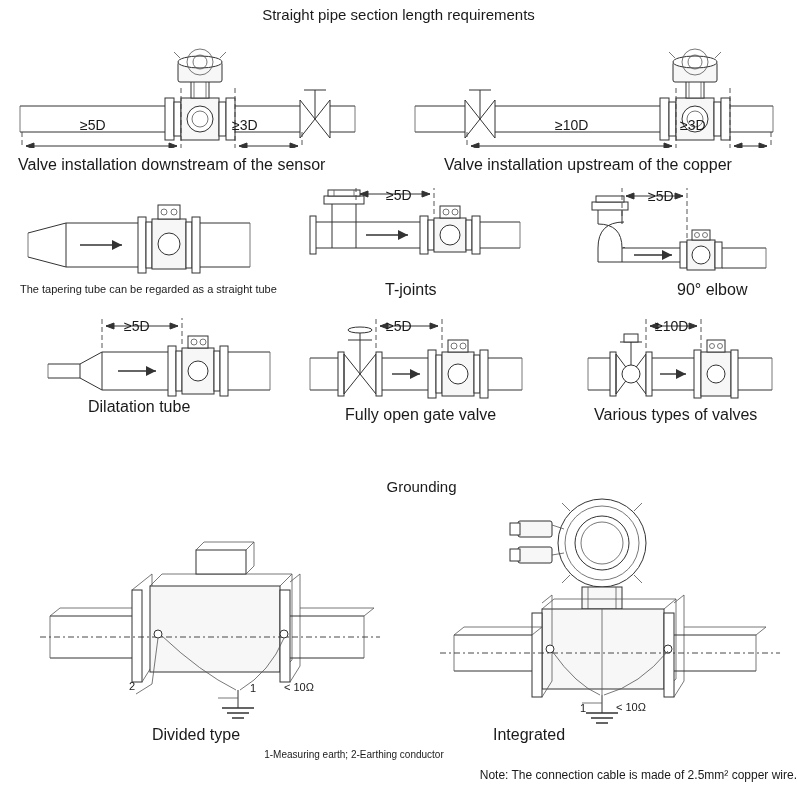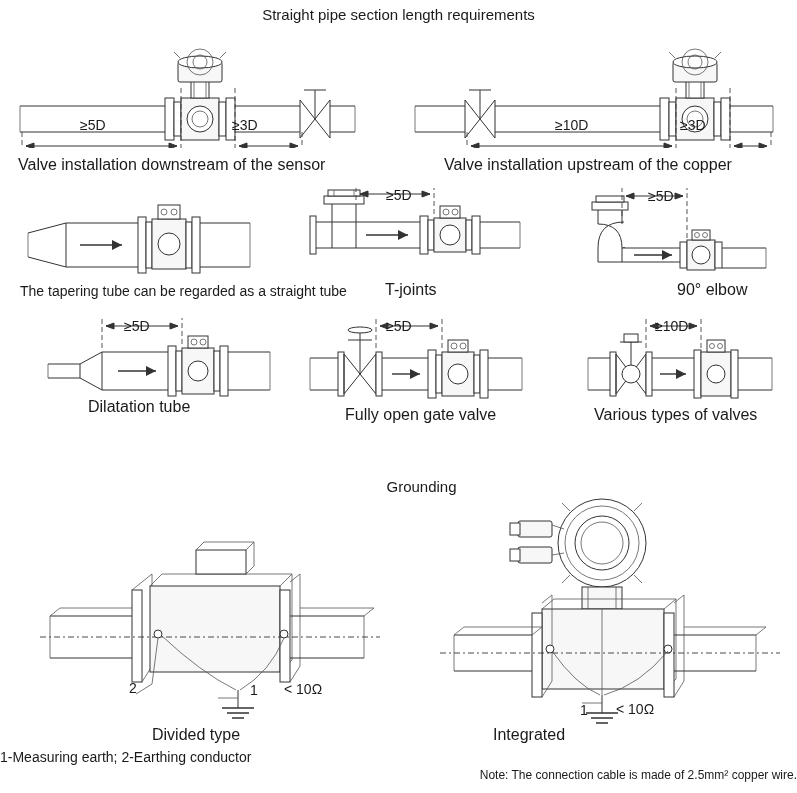--- a/index.html
+++ b/index.html
@@ -7,21 +7,21 @@
     width:797px;height:793px;
     background:#ffffff;
     font-family:"Liberation Sans", sans-serif;
     color:#1a1a1a;
     position:relative;
     overflow:hidden;
   }
   .abs{position:absolute;}
   .ttl{font-size:15px;}
   .cap{font-size:16px;}
-  .small{font-size:14px;}
+  .small{font-size:11px;}
   .dim{font-size:14px;}
   svg{display:block;}
   .ln{stroke:#333;stroke-width:1;fill:none;}
   .ln2{stroke:#333;stroke-width:1.4;fill:none;}
   .thin{stroke:#555;stroke-width:.8;fill:none;}
   .dash{stroke:#333;stroke-width:.9;fill:none;stroke-dasharray:6 3 2 3;}
   .dashv{stroke:#444;stroke-width:.9;fill:none;stroke-dasharray:5 3;}
   .wh{fill:#fff;}
   .lg{fill:#f7f7f7;}
 </style>
@@ -422,14 +422,14 @@
   <path class="thin" d="M228 156 Q200 190 164 200"></path>
   <path class="ln" d="M162 200 L162 218"></path>
   <path class="ln2" d="M146 218 L178 218 M151 223 L173 223 M156 228 L168 228"></path>
   <path class="thin" d="M162 208 L142 208"></path>
 </svg>
 </div>
 <div class="abs small" style="left:580px;top:702px;">1</div>
 <div class="abs small" style="left:616px;top:701px;">&lt; 10Ω</div>
 <div class="abs cap" style="left:493px;top:726px;">Integrated</div>
 
-<div class="abs small" style="left:0;top:749px;width:708px;text-align:left;font-size:14px;">1-Measuring earth; 2-Earthing conductor</div>
+<div class="abs small" style="left:0;top:749px;width:708px;text-align:center;font-size:10px;">1-Measuring earth; 2-Earthing conductor</div>
 <div class="abs small" style="left:0;top:768px;width:797px;text-align:right;font-size:12px;">Note: The connection cable is made of 2.5mm² copper wire.</div>
 
 </body></html>

